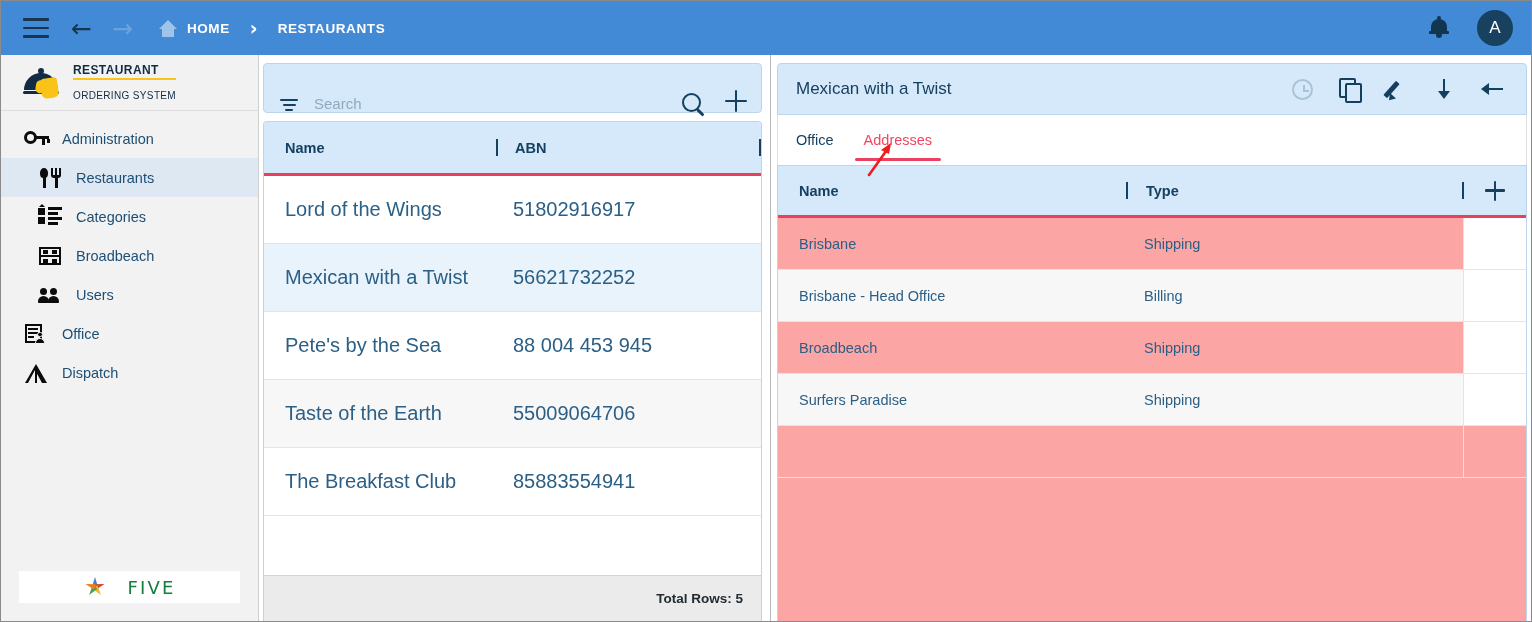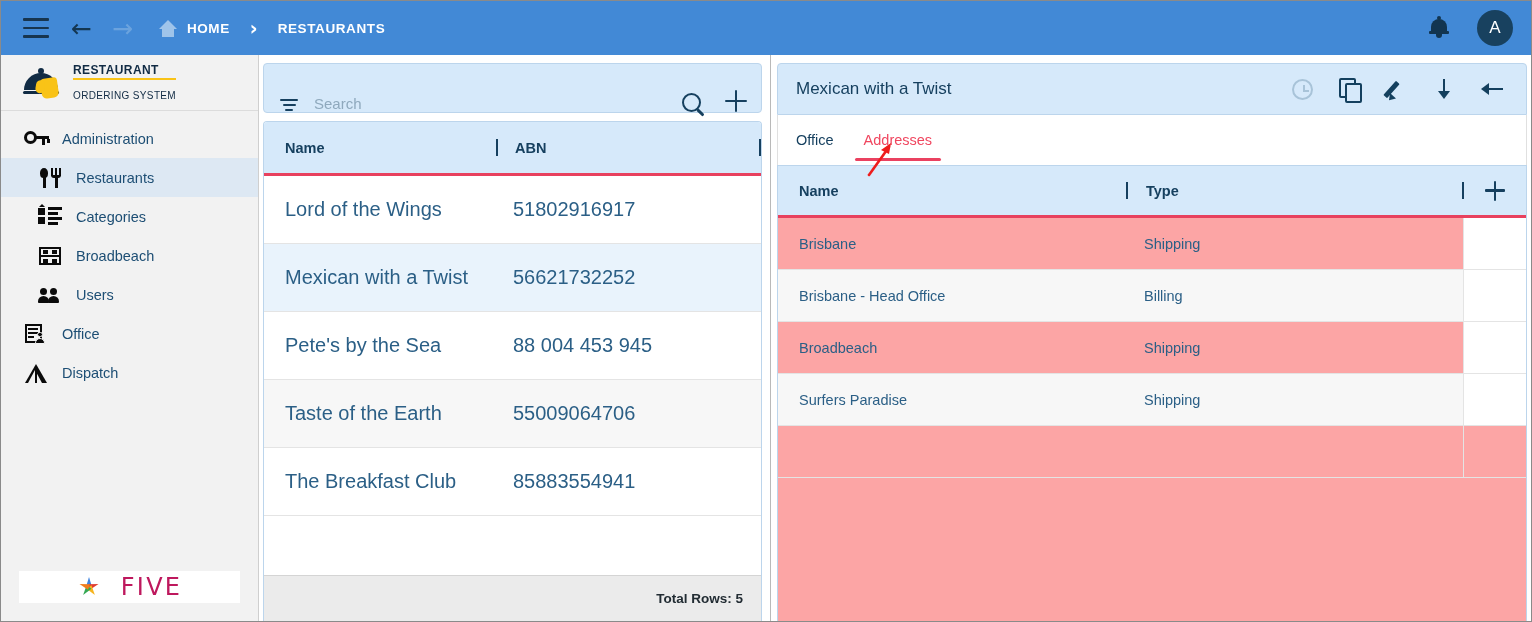--- a/index.html
+++ b/index.html
@@ -223,21 +223,21 @@
     position: absolute; left: 9px; top: 2px; width: 0; height: 0;
     border-left: 3.6px solid transparent; border-right: 3.6px solid transparent;
     border-bottom: 10px solid #000; transform-origin: 50% 100%;
   }
   .five-mark span:nth-child(1) { border-bottom-color: #3d82e0; transform: rotate(0deg); }
   .five-mark span:nth-child(2) { border-bottom-color: #e03c31; transform: rotate(72deg); }
   .five-mark span:nth-child(3) { border-bottom-color: #f6b41e; transform: rotate(144deg); }
   .five-mark span:nth-child(4) { border-bottom-color: #35a853; transform: rotate(216deg); }
   .five-mark span:nth-child(5) { border-bottom-color: #f07c1e; transform: rotate(288deg); }
   .five-word {
-    font-size: 24px; letter-spacing: 2.2px; color: #be185d;
+    font-size: 18px; letter-spacing: 2.2px; color: #15803d;
     font-family: "DejaVu Sans", sans-serif;
     margin-left: 16px;
   }
 
   
   .listpanel {
     width: 512px; min-width: 512px;
     display: flex; flex-direction: column;
     padding: 8px 8px 0 4px;
     background: #ffffff;

